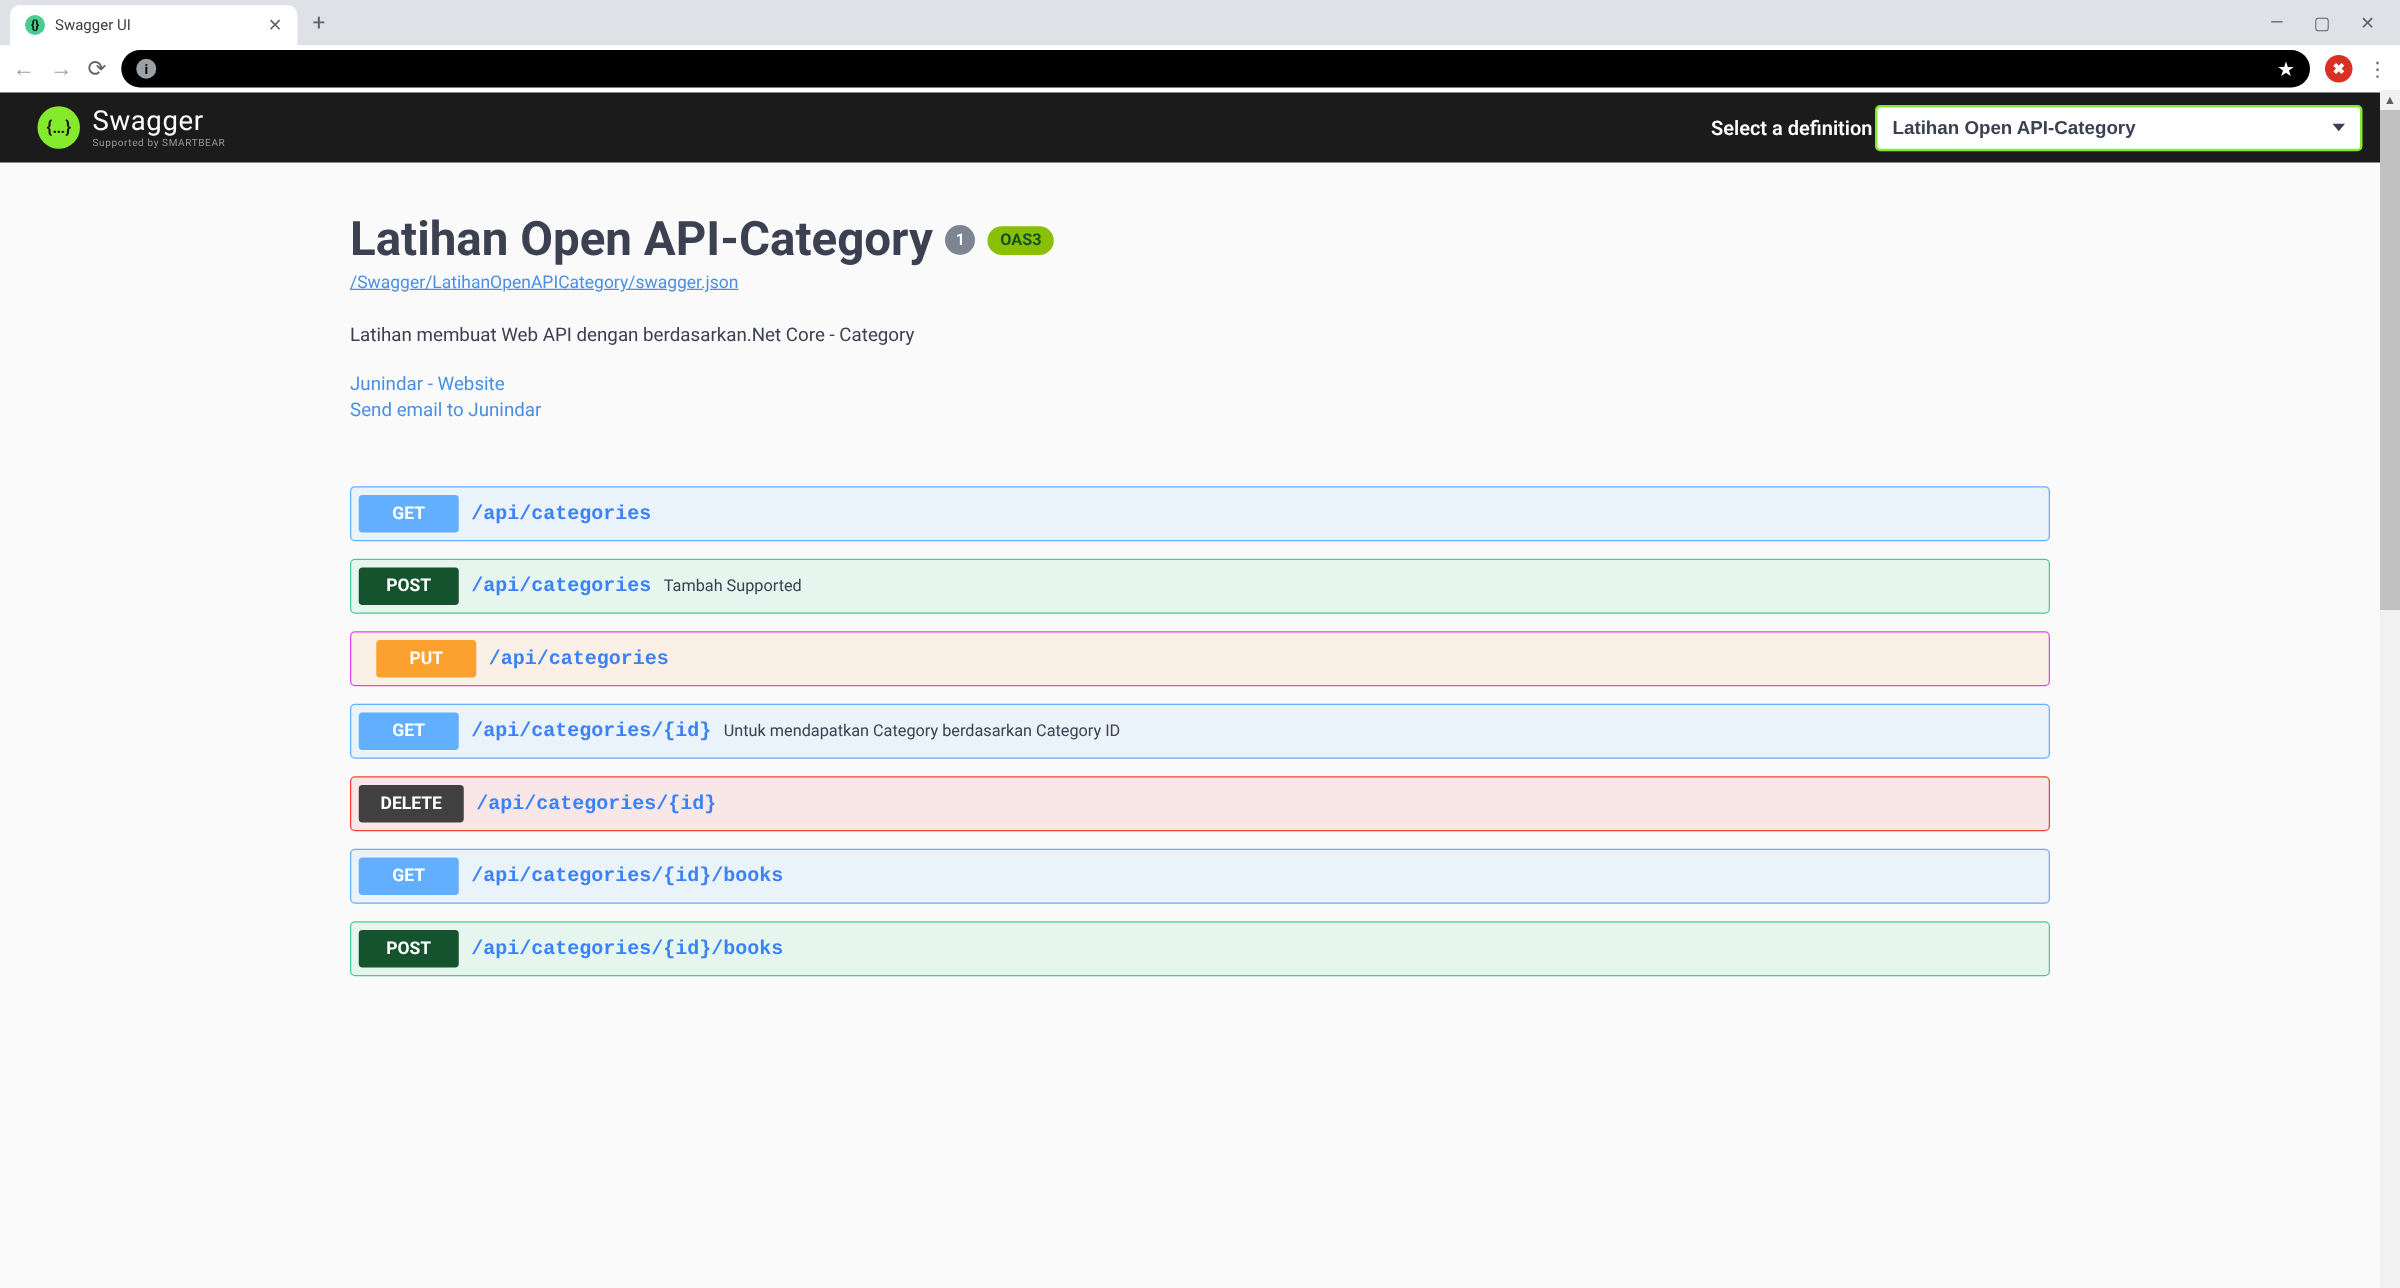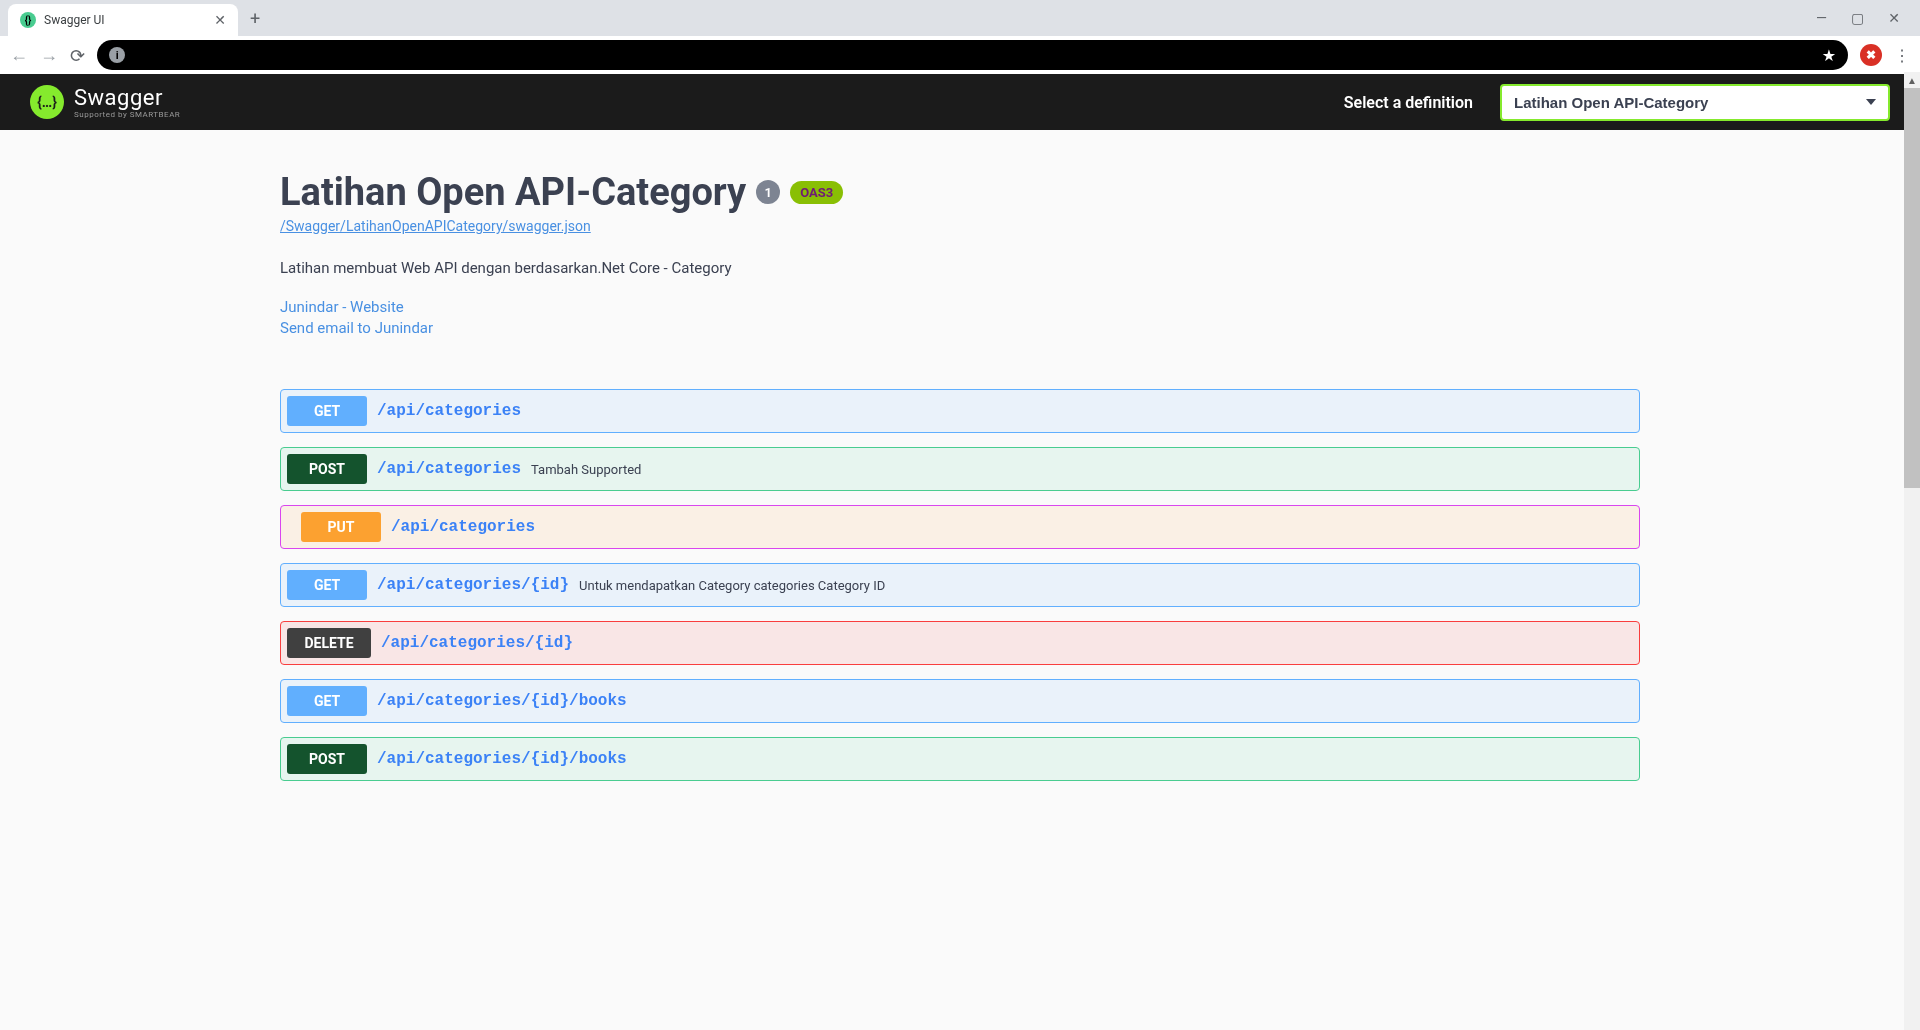--- a/index.html
+++ b/index.html
@@ -26,32 +26,32 @@
 .ext-icon { width: 22px; height: 22px; border-radius: 50%; background: #d93025; display: flex; align-items: center; justify-content: center; color: #fff; font-size: 12px; font-weight: bold; }
 .menu-dots { color: #5f6368; font-size: 16px; cursor: pointer; }
 
 
 .topbar { background: #1b1b1b; height: 56px; display: flex; align-items: center; padding: 0 30px; }
 .swagger-logo { display: flex; align-items: center; gap: 10px; }
 .logo-badge { width: 34px; height: 34px; border-radius: 50%; background: #85ea2d; display: flex; align-items: center; justify-content: center; color: #1b1b1b; font-weight: bold; font-size: 14px; }
 .logo-text { display: flex; flex-direction: column; }
 .logo-main { color: #fff; font-size: 22px; font-weight: 400; letter-spacing: 0.5px; }
 .logo-sub { color: #999; font-size: 8px; letter-spacing: 0.5px; }
-.def-selector { margin-left: auto; display: flex; align-items: center; gap: 27px; }
+.def-selector { margin-left: auto; display: flex; align-items: center; gap: 2px; }
 .def-label { color: #fff; font-size: 16px; font-weight: 600; }
 .def-select { background: #fff; border: 2px solid #85ea2d; border-radius: 4px; padding: 8px 40px 8px 12px; font-size: 15px; font-weight: 600; color: #3b4151; min-width: 390px; appearance: none; position: relative; }
 .def-select-wrap { position: relative; }
 .def-select-wrap::after { content: ""; position: absolute; right: 14px; top: 50%; transform: translateY(-50%); border-left: 5px solid transparent; border-right: 5px solid transparent; border-top: 6px solid #3b4151; pointer-events: none; }
 
 
 .container { max-width: 1420px; margin: 0 auto; padding: 40px 30px 30px; }
 .info-title { display: flex; align-items: center; gap: 10px; }
 .info-title h1 { font-size: 38px; font-weight: 700; color: #3b4151; }
 .version-badge { background: #7d8492; color: #fff; border-radius: 50%; width: 24px; height: 24px; display: flex; align-items: center; justify-content: center; font-size: 13px; font-weight: 600; }
-.oas-badge { background: #89bf04; color: #701a75; border-radius: 14px; padding: 4px 10px; font-size: 13px; font-weight: 700; }
+.oas-badge { background: #89bf04; color: #14532d; border-radius: 14px; padding: 4px 10px; font-size: 13px; font-weight: 700; }
 .spec-link { color: #4990e2; font-size: 14px; margin-top: 4px; display: block; }
 .description { color: #3b4151; font-size: 15px; margin-top: 25px; }
 .contact-links { margin-top: 20px; }
 .contact-links a { color: #4990e2; font-size: 15px; display: block; text-decoration: none; line-height: 1.4; }
 
 
 .tag-section { margin-top: 50px; }
 .tag-header { display: flex; align-items: center; justify-content: space-between; padding: 10px 10px 10px 10px; border-bottom: 1px solid rgba(59,65,81,0.3); cursor: pointer; }
 .tag-name { font-size: 26px; font-weight: 700; color: #3b4151; }
 .tag-chevron { font-size: 20px; color: #3b4151; }
@@ -149,21 +149,21 @@
           <span class="path">/api/categories</span>
           <span class="summary">Tambah Supported</span>
         </div>
         <div class="opblock put">
           <span class="method put">PUT</span>
           <span class="path">/api/categories</span>
         </div>
         <div class="opblock get">
           <span class="method get">GET</span>
           <span class="path">/api/categories/{id}</span>
-          <span class="summary">Untuk mendapatkan Category categories Category ID</span>
+          <span class="summary">Untuk mendapatkan Category berdasarkan Category ID</span>
         </div>
         <div class="opblock delete">
           <span class="method delete">DELETE</span>
           <span class="path">/api/categories/{id}</span>
         </div>
         <div class="opblock get">
           <span class="method get">GET</span>
           <span class="path">/api/categories/{id}/books</span>
         </div>
         <div class="opblock post">

